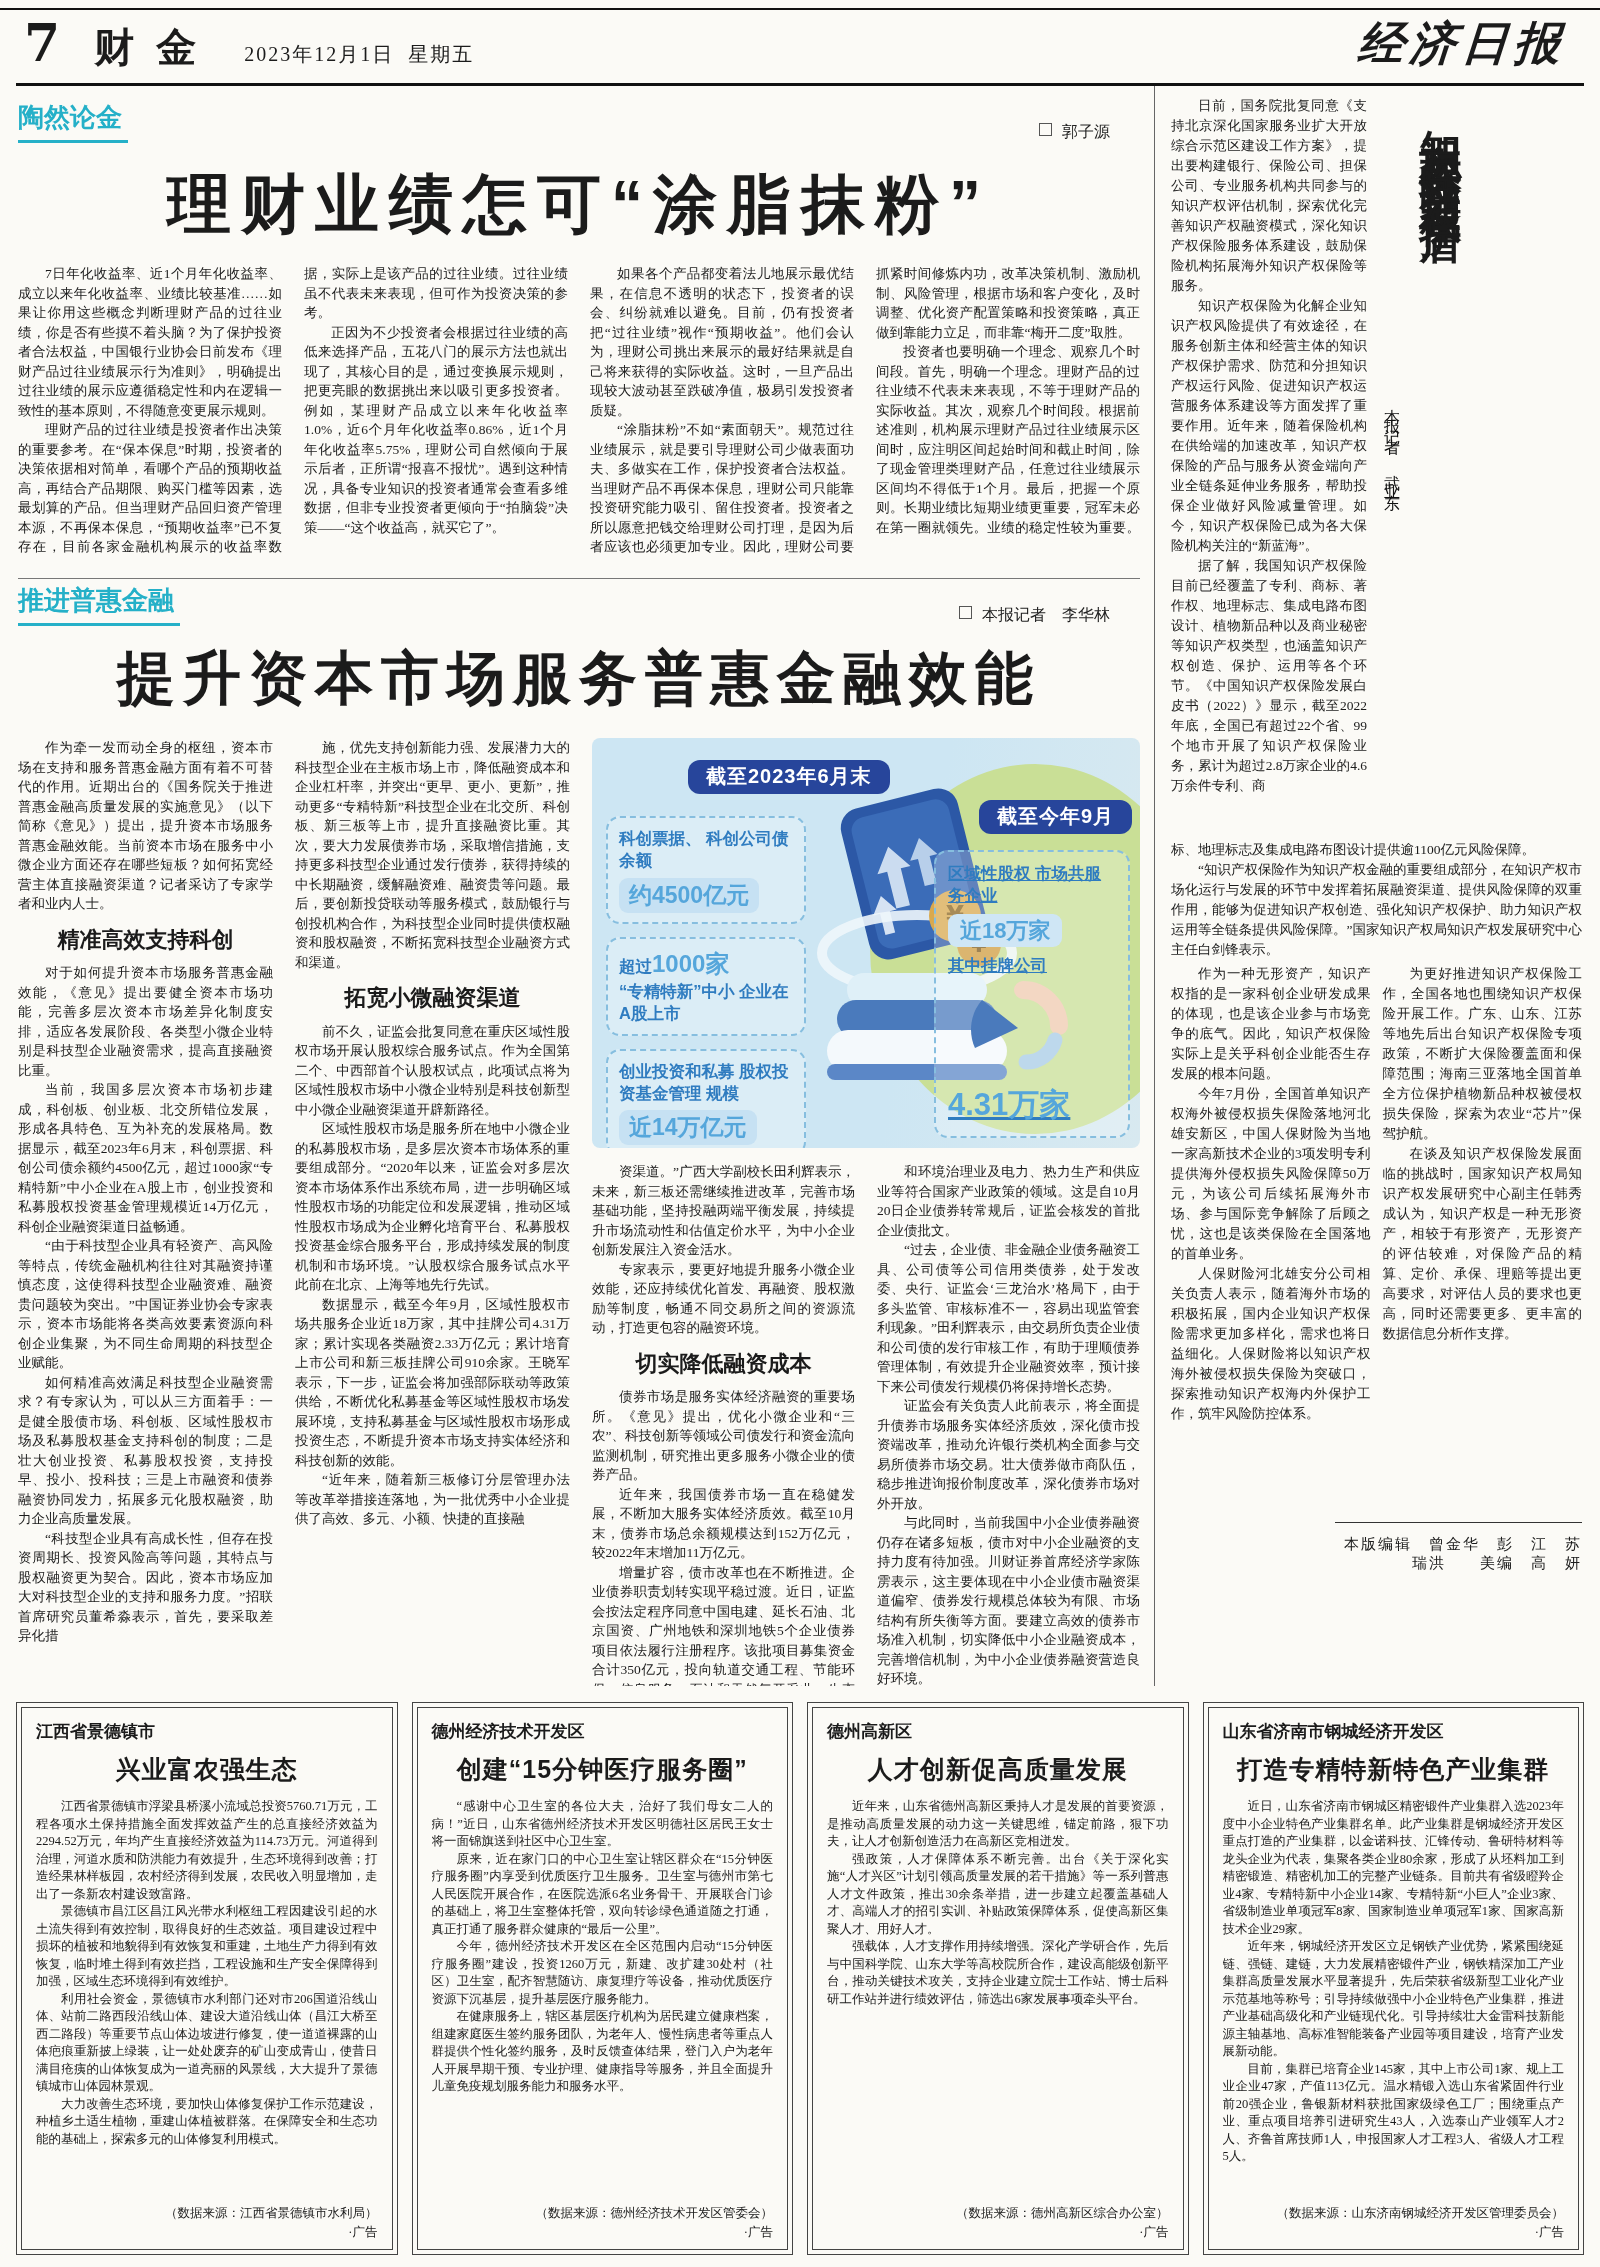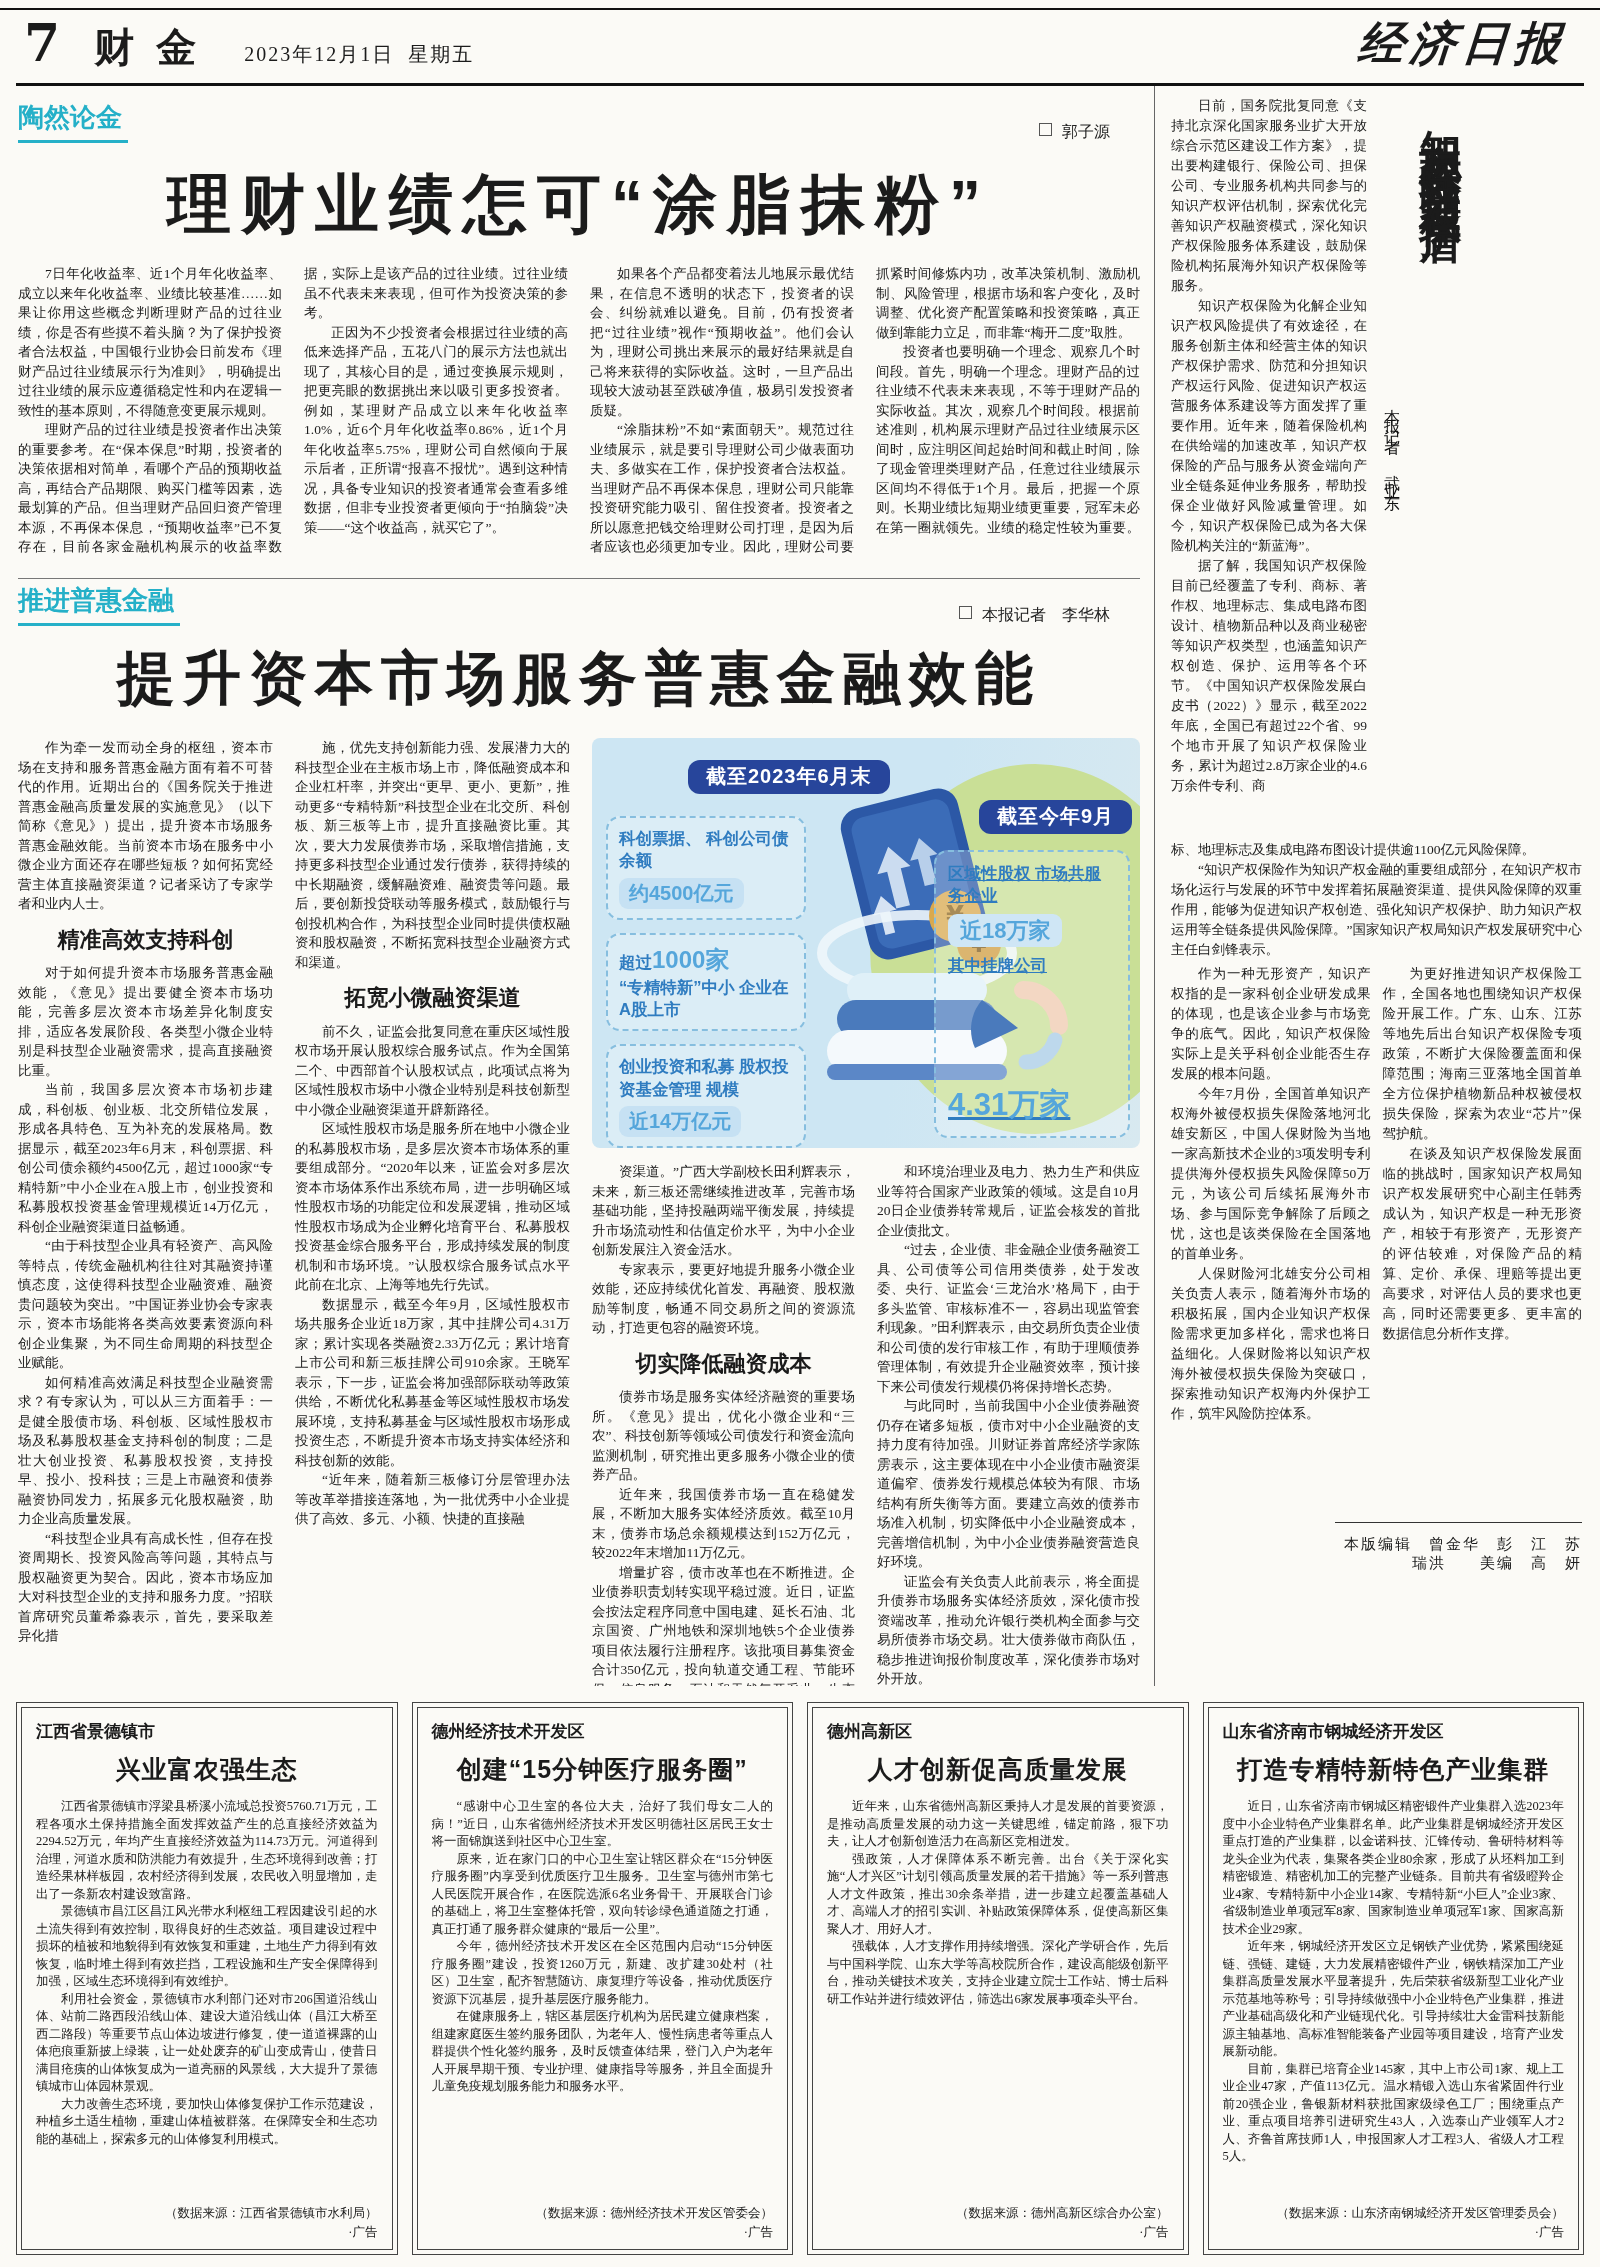--- a/index.html
+++ b/index.html
@@ -55,21 +55,21 @@
           font-family:"Liberation Sans","DejaVu Sans",sans-serif; flex:none; }
   .blob { position:absolute; right:-60px; top:26px; width:330px; height:370px;
           background:#c9df96; border-radius:50%; }
   .pill { position:absolute; background:#27459b; color:#fff; font-weight:bold; font-size:20px;
           padding:7px 18px; border-radius:12px; letter-spacing:1px; }
   .pill.left { left:96px; top:22px; }
   .pill.right { right:8px; top:62px; }
   .statcol { position:absolute; left:14px; top:78px; width:200px; display:flex; flex-direction:column; gap:13px; }
   .stat { border:2px dashed #86bedf; border-radius:14px; padding:9px 11px; background:rgba(255,255,255,.28);
           color:#2f7cc0; font-weight:bold; font-size:16.5px; line-height:1.35; }
-  .stat .val { display:inline-block; background:#c6e1f3; color:#55a6db; font-size:20px;
+  .stat .val { display:inline-block; background:#c6e1f3; color:#55a6db; font-size:23px;
                border-radius:9px; padding:2px 10px; margin-top:6px; }
   .stat .big { color:#55a6db; font-size:24px; }
   .statR { position:absolute; right:10px; top:112px; width:196px; border:2px dashed #86bedf;
            border-radius:14px; padding:10px 12px; color:#2f7cc0; font-weight:bold; font-size:16.5px;
            background:rgba(255,255,255,.25); line-height:1.35;text-decoration:underline; }
   .statR .val { display:inline-block; background:#cfe6f5; color:#55a6db; font-size:22px;
                 border-radius:9px; padding:2px 12px; margin:7px 0; }
   .statR .num { color:#55a6db; font-size:31px; margin-top:2px; }
   .art { position:absolute; left:225px; top:30px; }
 
@@ -241,22 +241,22 @@
                 <div>
                     <p>债券市场是服务实体经济融资的重要场所。《意见》提出，优化小微企业和“三农”、科技创新等领域公司债发行和资金流向监测机制，研究推出更多服务小微企业的债券产品。</p>
                     <p>近年来，我国债券市场一直在稳健发展，不断加大服务实体经济质效。截至10月末，债券市场总余额规模达到152万亿元，较2022年末增加11万亿元。</p>
                     <p>增量扩容，债市改革也在不断推进。企业债券职责划转实现平稳过渡。近日，证监会按法定程序同意中国电建、延长石油、北京国资、广州地铁和深圳地铁5个企业债券项目依法履行注册程序。该批项目募集资金合计350亿元，投向轨道交通工程、节能环保、信息服务、石油和天然气开采业、生态保护</p>
                   </div>
               </div>
               <div class="a2col">
                 <div>
                     <p>和环境治理业及电力、热力生产和供应业等符合国家产业政策的领域。这是自10月20日企业债券转常规后，证监会核发的首批企业债批文。</p>
                     <p>“过去，企业债、非金融企业债务融资工具、公司债等公司信用类债券，处于发改委、央行、证监会‘三龙治水’格局下，由于多头监管、审核标准不一，容易出现监管套利现象。”田利辉表示，由交易所负责企业债和公司债的发行审核工作，有助于理顺债券管理体制，有效提升企业融资效率，预计接下来公司债发行规模仍将保持增长态势。</p>
+                    <p>证监会有关负责人此前表示，将全面提升债券市场服务实体经济质效，深化债市投资端改革，推动允许银行类机构全面参与交易所债券市场交易。壮大债券做市商队伍，稳步推进询报价制度改革，深化债券市场对外开放。</p>
                     <p>与此同时，当前我国中小企业债券融资仍存在诸多短板，债市对中小企业融资的支持力度有待加强。川财证券首席经济学家陈雳表示，这主要体现在中小企业债市融资渠道偏窄、债券发行规模总体较为有限、市场结构有所失衡等方面。要建立高效的债券市场准入机制，切实降低中小企业融资成本，完善增信机制，为中小企业债券融资营造良好环境。</p>
-                    <p>证监会有关负责人此前表示，将全面提升债券市场服务实体经济质效，深化债市投资端改革，推动允许银行类机构全面参与交易所债券市场交易。壮大债券做市商队伍，稳步推进询报价制度改革，深化债券市场对外开放。</p>
                   </div>
               </div>
             </div>
           </div>
         </div>
       </section>
     </div>
 
     <aside class="aside">
       <div class="aside-top">

